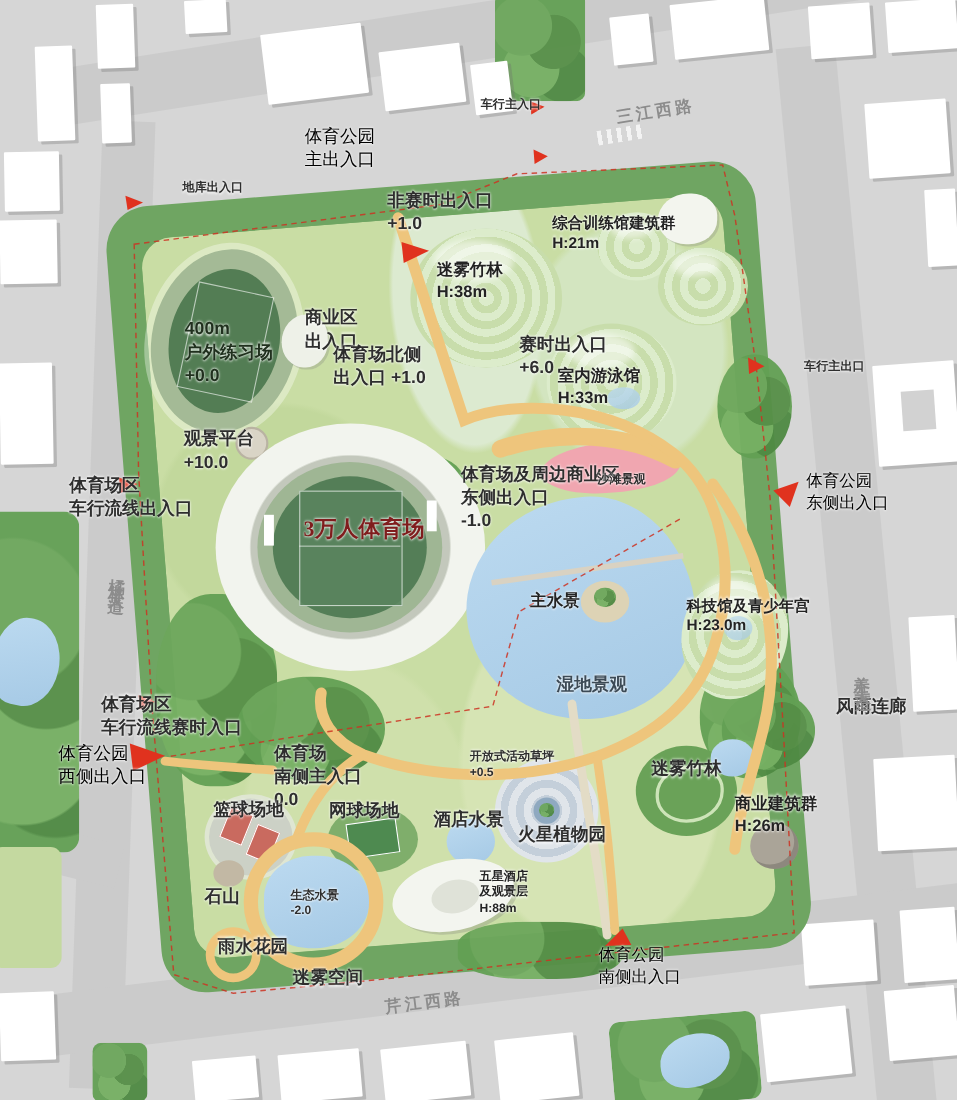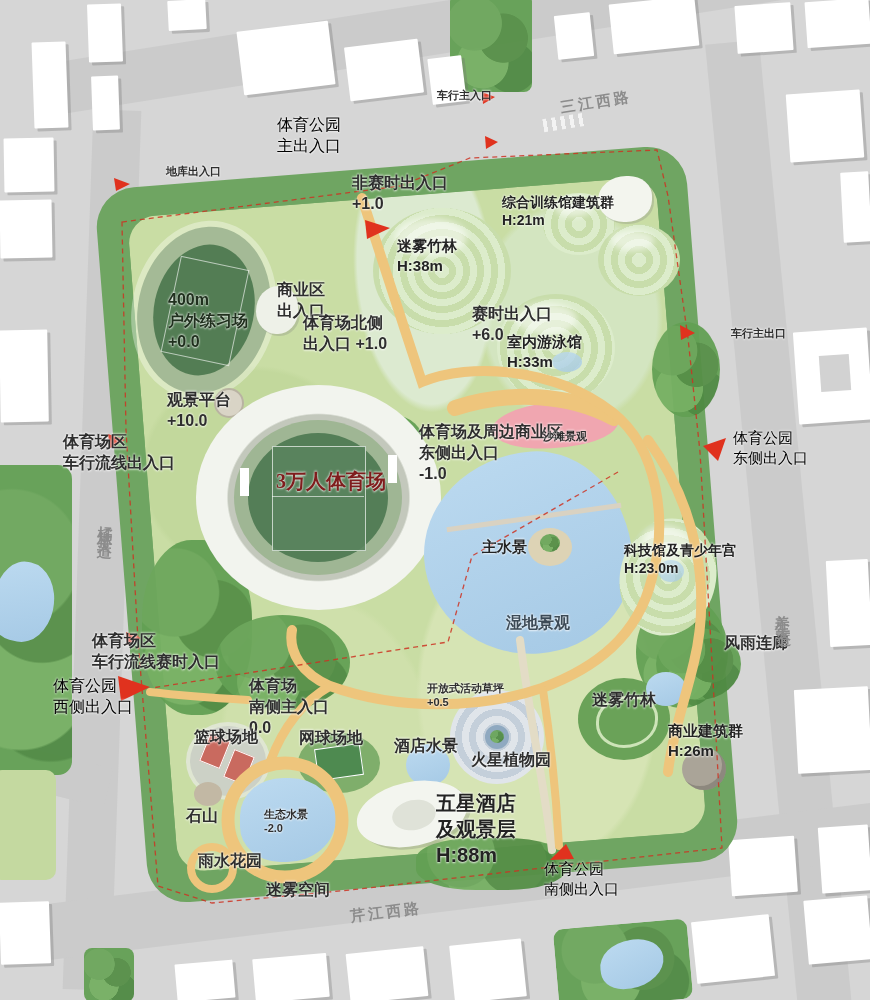--- a/index.html
+++ b/index.html
@@ -243,42 +243,42 @@
 <div class="lbl s" style="left:543px;top:429px;font-size:11px;font-weight:700;">沙滩景观</div>
 <div class="lbl b" style="left:733px;top:428px;">体育公园
 东侧出入口</div>
 <div class="lbl s" style="left:63px;top:432px;">体育场区
 车行流线出入口</div>
 <div class="lbl m" style="left:276px;top:468px;font-size:20px;font-family:'Liberation Serif',serif;color:#7f1d1d;">3万人体育场</div>
 <div class="lbl m" style="left:482px;top:537px;font-size:15px;">主水景</div>
 <div class="lbl m" style="left:624px;top:541px;">科技馆及青少年宫
 H:23.0m</div>
 <div class="lbl s" style="left:506px;top:613px;color:#3c4a56;">湿地景观</div>
-<div class="lbl s" style="left:692px;top:633px;padding-left:32px;">风雨连廊</div>
+<div class="lbl s" style="left:728px;top:633px;padding-left:32px;">风雨连廊</div>
 <div class="lbl s" style="left:92px;top:631px;">体育场区
 车行流线赛时入口</div>
 <div class="lbl b" style="left:53px;top:676px;font-size:16px;">体育公园
 西侧出入口</div>
 <div class="lbl s" style="left:222px;top:676px;margin-left:27px;">体育场
 南侧主入口
 0.0</div>
 <div class="lbl s" style="left:194px;top:727px;">篮球场地</div>
 <div class="lbl s" style="left:299px;top:728px;">网球场地</div>
 <div class="lbl s" style="left:427px;top:681px;font-size:11px;">开放式活动草坪
 +0.5</div>
 <div class="lbl s" style="left:592px;top:690px;">迷雾竹林</div>
 <div class="lbl s" style="left:394px;top:736px;">酒店水景</div>
 <div class="lbl s" style="left:471px;top:750px;">火星植物园</div>
 <div class="lbl m" style="left:668px;top:721px;font-size:15px;">商业建筑群
 H:26m</div>
 <div class="lbl s" style="left:264px;top:807px;font-size:11px;">生态水景
 -2.0</div>
 <div class="lbl s" style="left:186px;top:806px;">石山</div>
 <div class="lbl s" style="left:198px;top:851px;">雨水花园</div>
-<div class="lbl m" style="left:436px;top:790px;font-size:20px;">五星酒店
+<div class="lbl m" style="left:436px;top:790px;font-size:11px;">五星酒店
 及观景层
 H:88m</div>
 <div class="lbl s" style="left:266px;top:880px;">迷雾空间</div>
 <div class="lbl b" style="left:544px;top:859px;">体育公园
 南侧出入口</div>
 
 <div class="lbl roadlbl" style="left:560px;top:92px;transform:rotate(-9deg);">三江西路</div>
 <div class="lbl roadlbl vert" style="left:96px;top:514px;transform:rotate(3deg);">橘林大道</div>
 <div class="lbl roadlbl vert" style="left:772px;top:602px;transform:rotate(-4deg);">养生大道</div>
 <div class="lbl roadlbl" style="left:350px;top:902px;transform:rotate(-7deg);">芹江西路</div>

